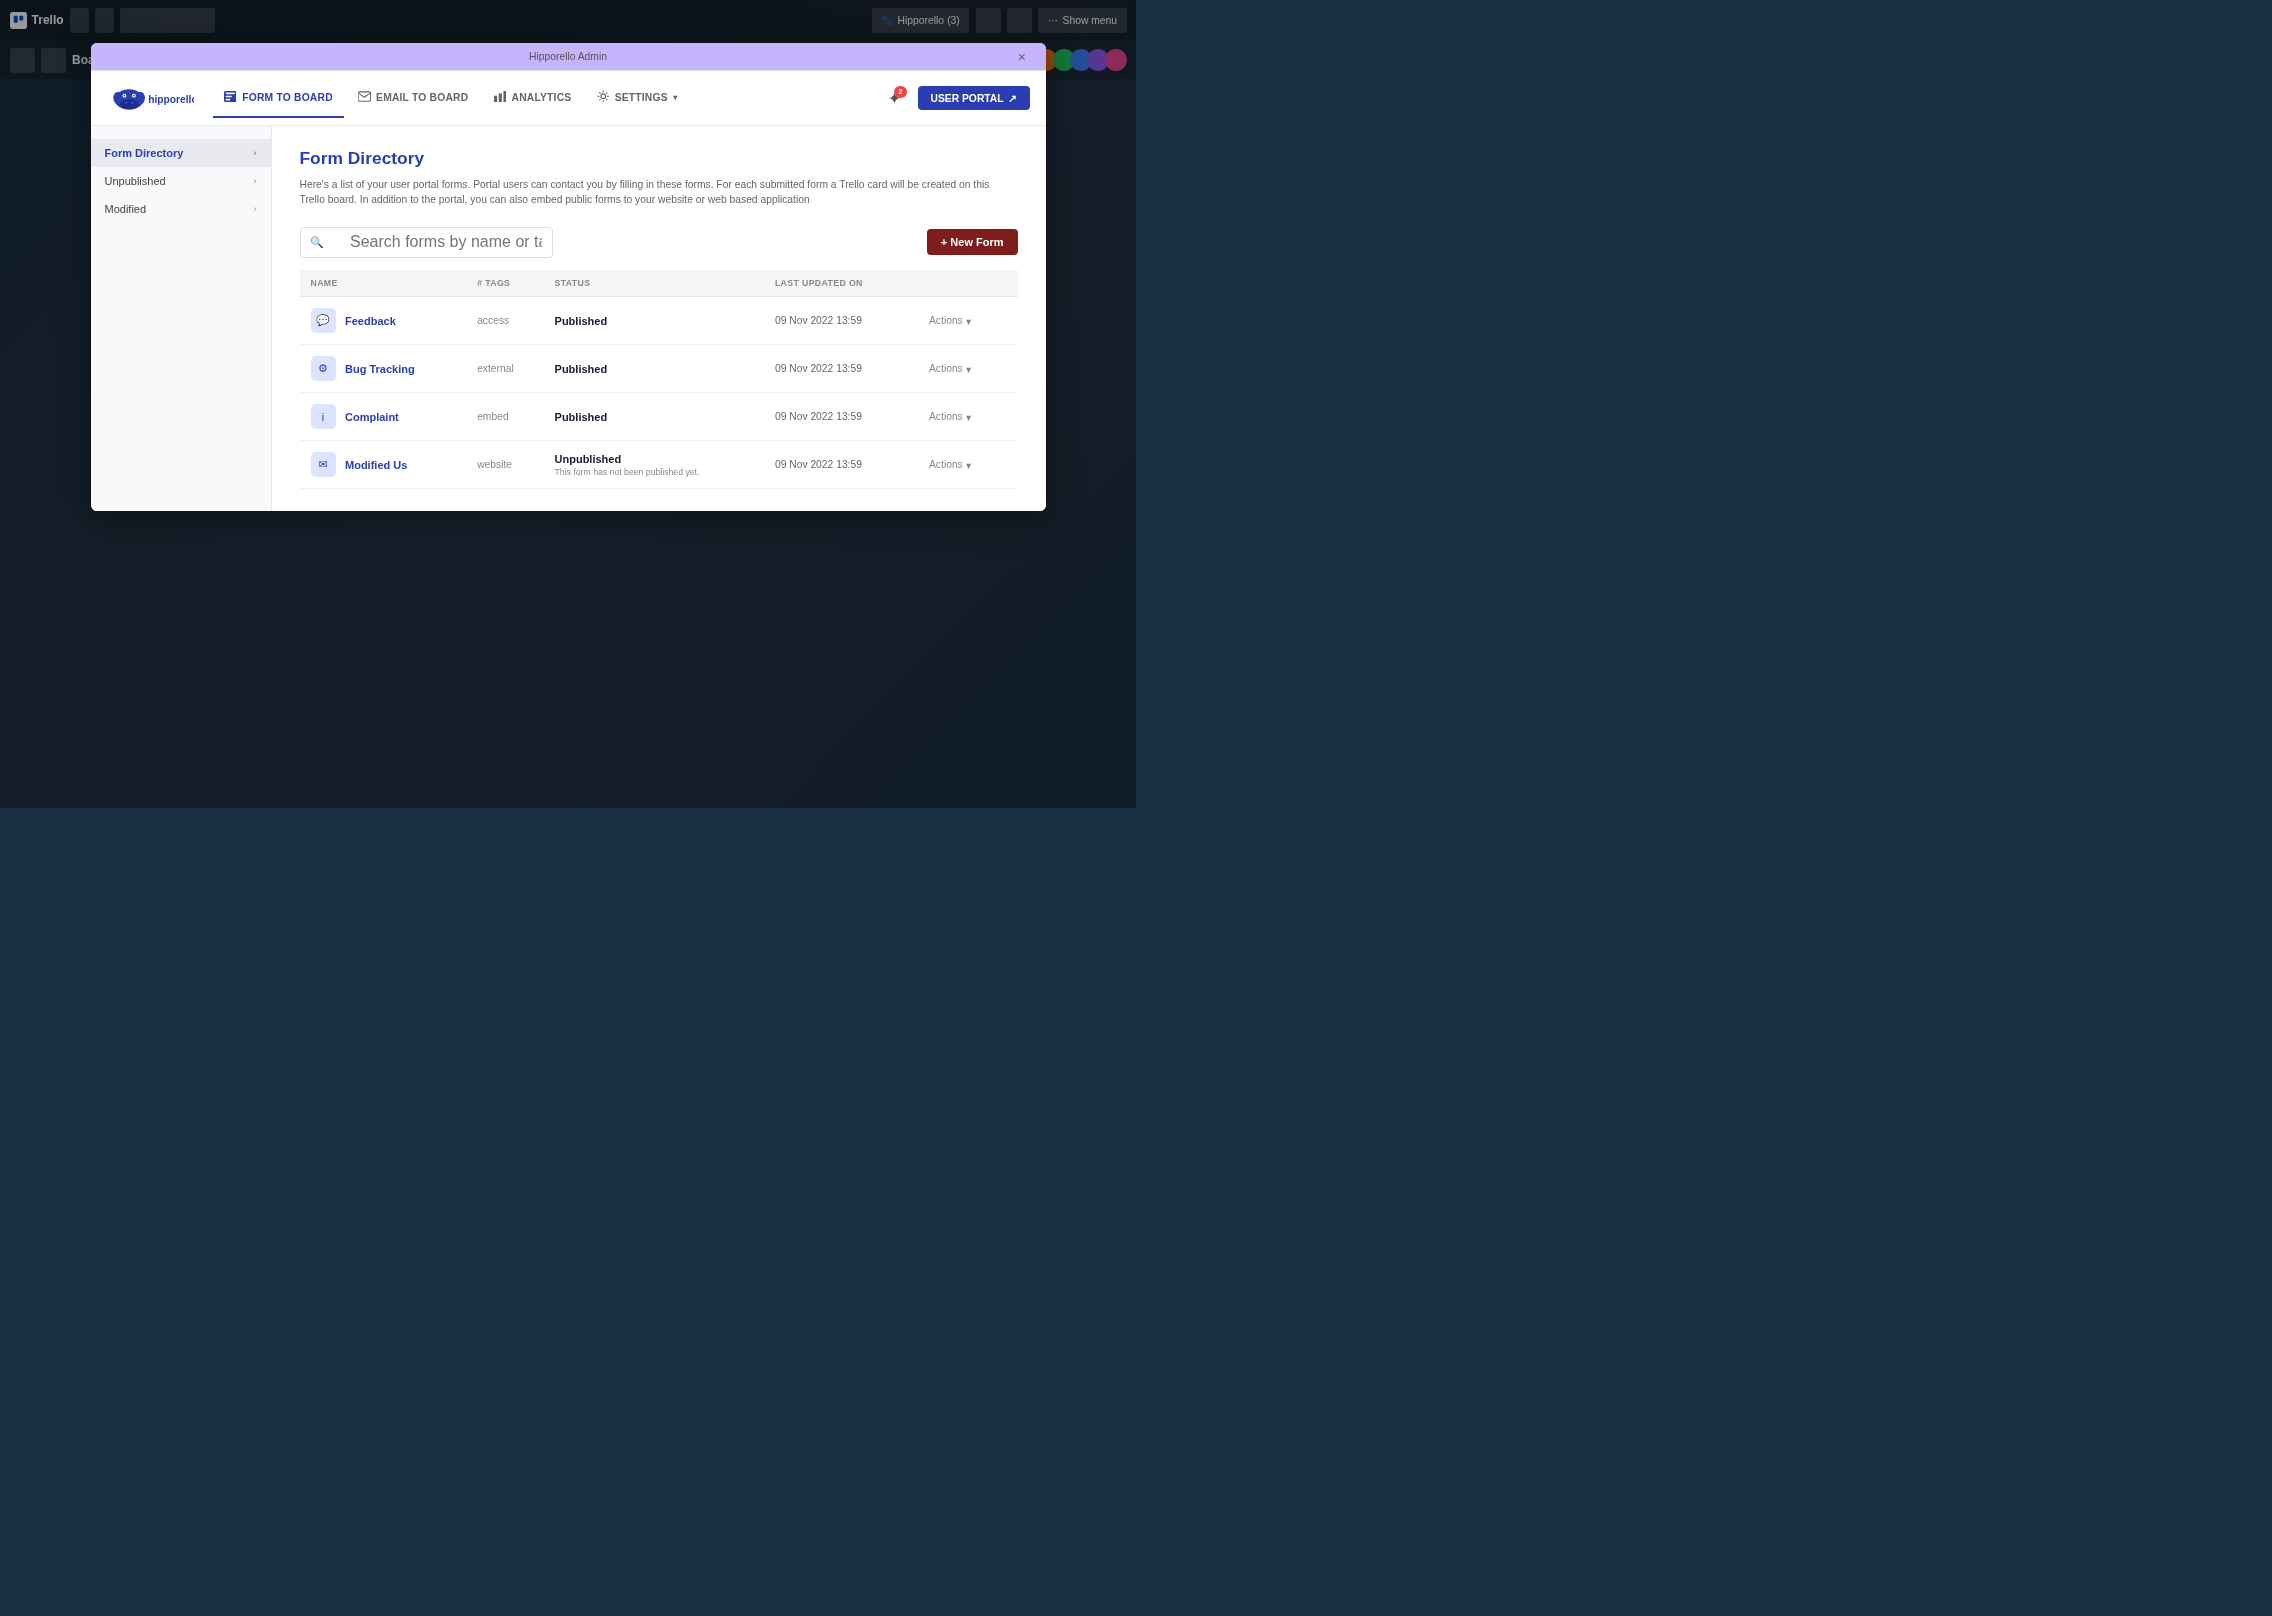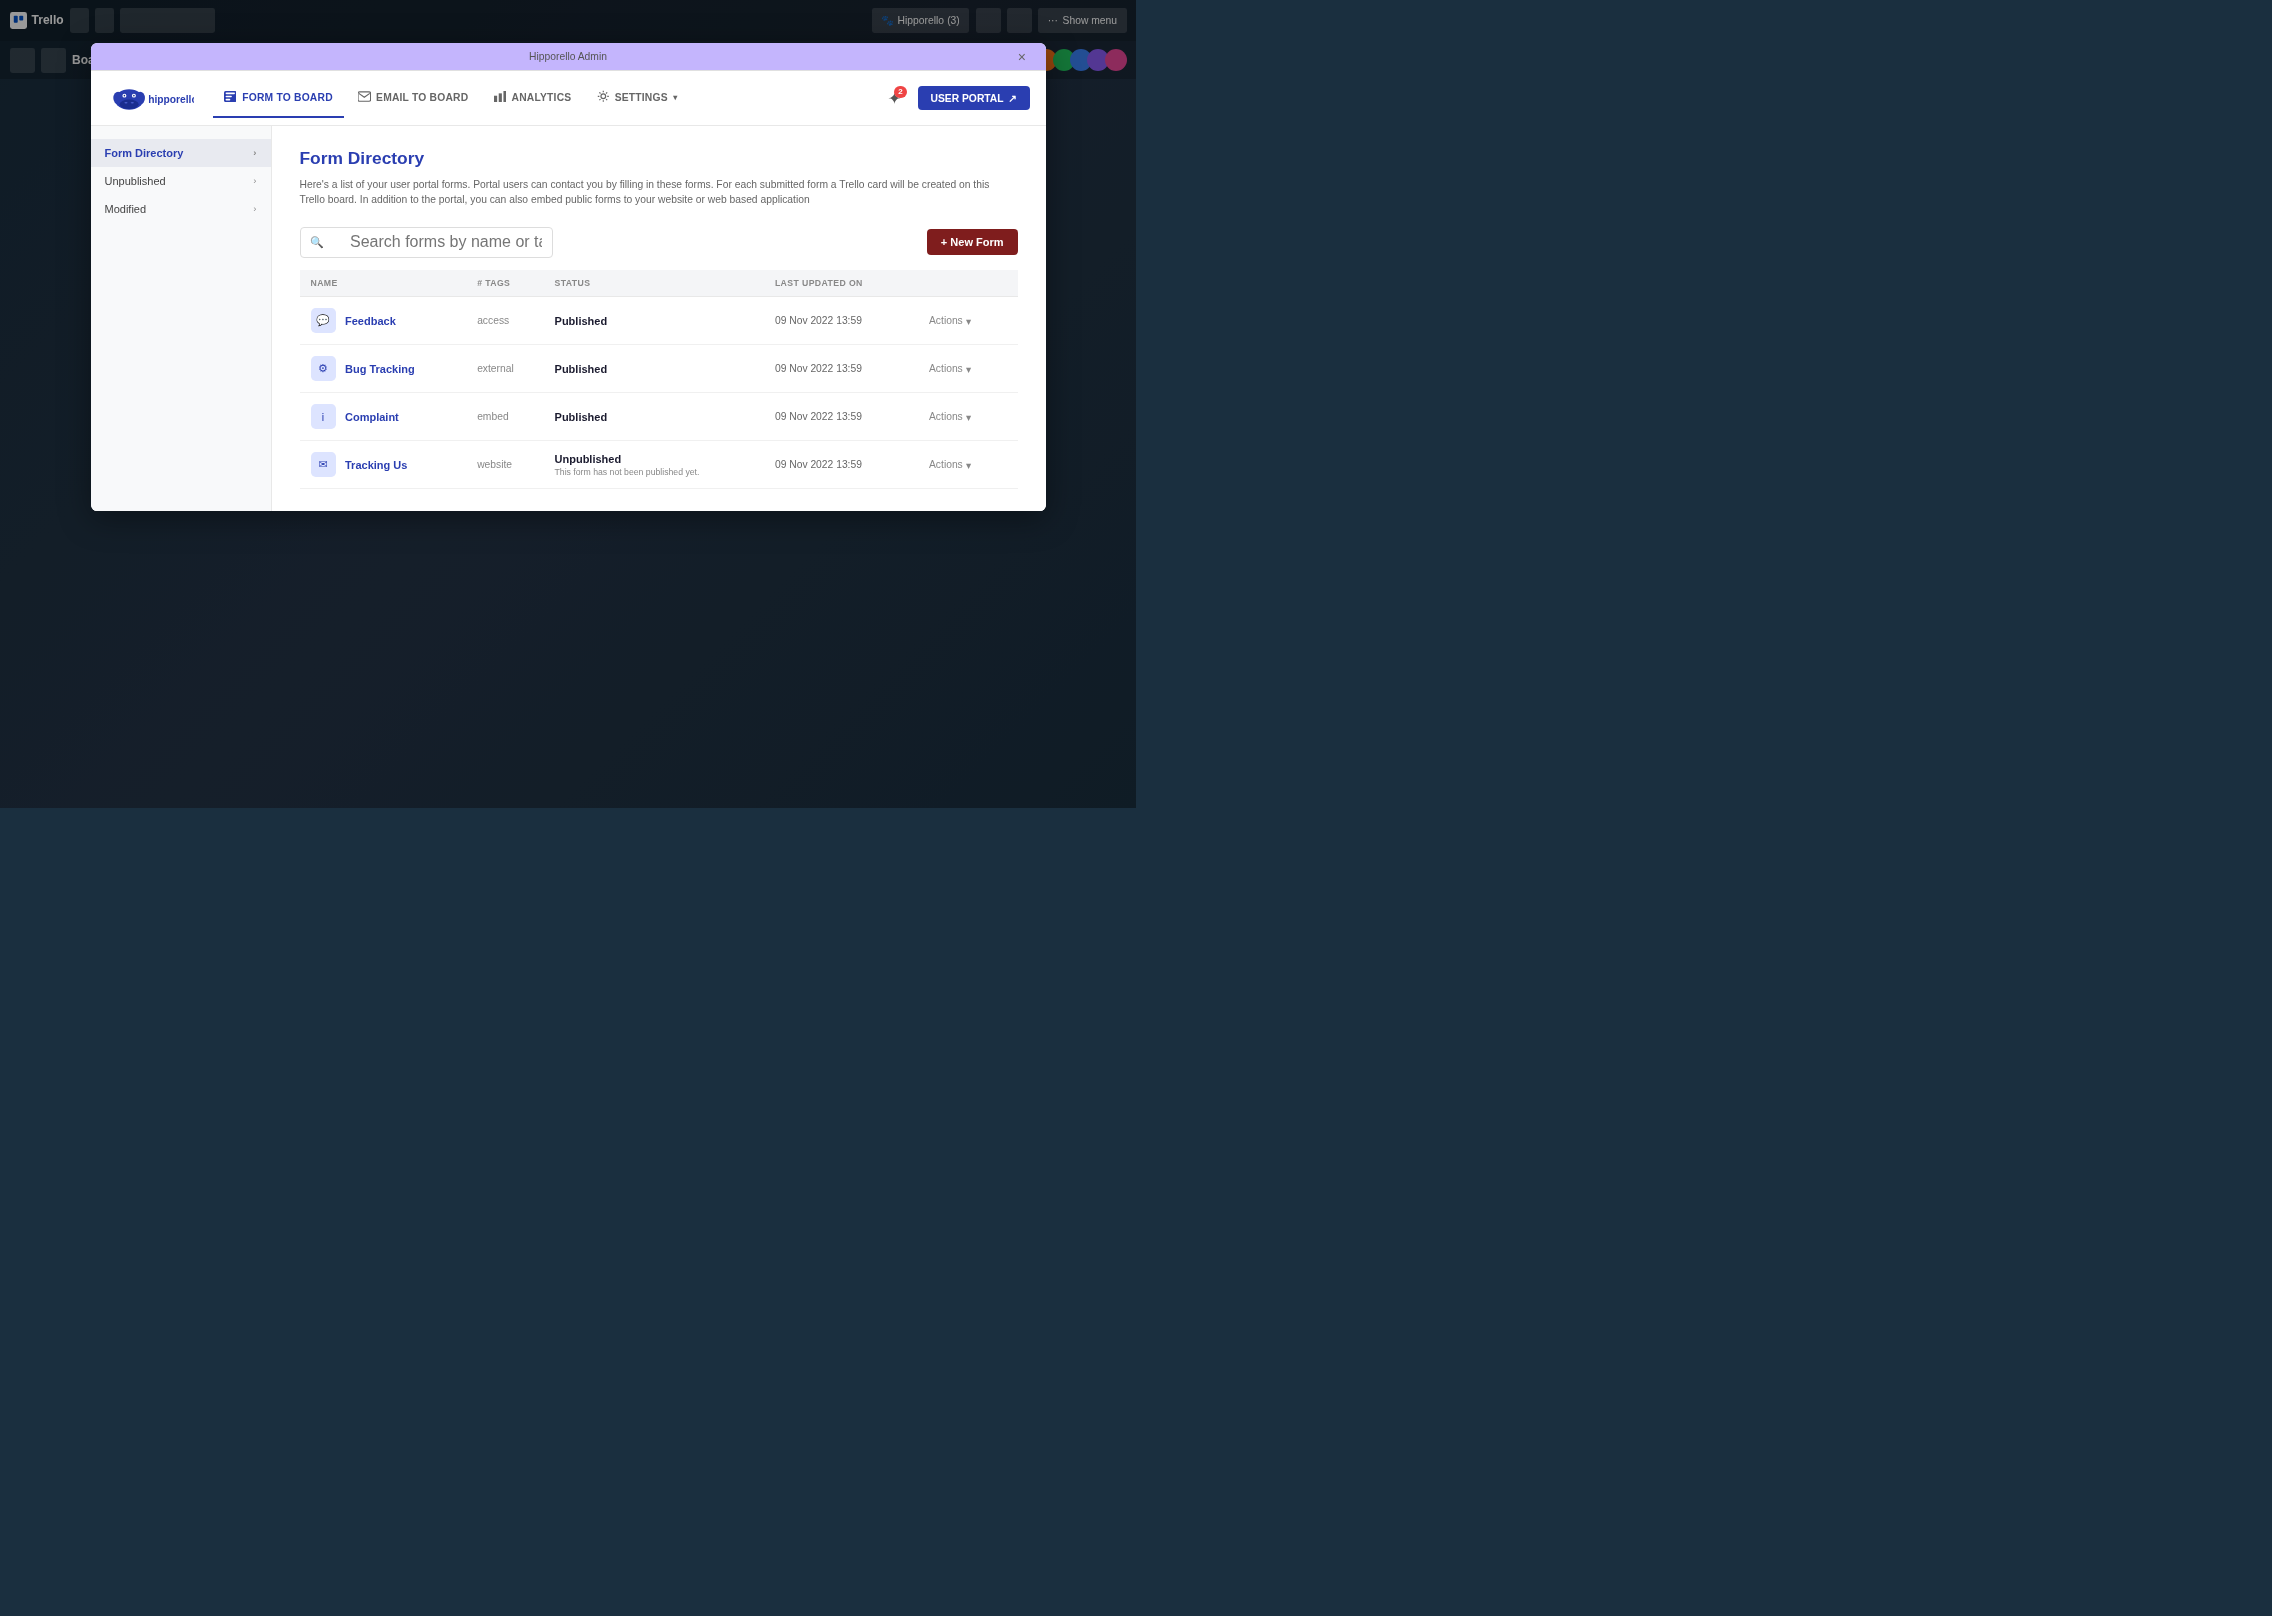--- a/index.html
+++ b/index.html
@@ -655,21 +655,21 @@
                 </td>
                 <td class="date-cell">09 Nov 2022 13:59</td>
                 <td>
                   <button class="actions-btn">Actions <span>▾</span></button>
                 </td>
               </tr>
               <tr>
                 <td>
     <div class="form-name-cell">
       <div class="form-icon" style="background:#dde4ff">✉</div>
-      <a class="form-name-link">Tracking Us</a>
+      <a class="form-name-link">Modified Us</a>
     </div>
   </td>
                 <td class="tags-cell">website</td>
                 <td>
       <div class="status-unpublished">Unpublished</div>
       <div class="status-sub">This form has not been published yet.</div>
     </td>
                 <td class="date-cell">09 Nov 2022 13:59</td>
                 <td>
                   <button class="actions-btn">Actions <span>▾</span></button>

